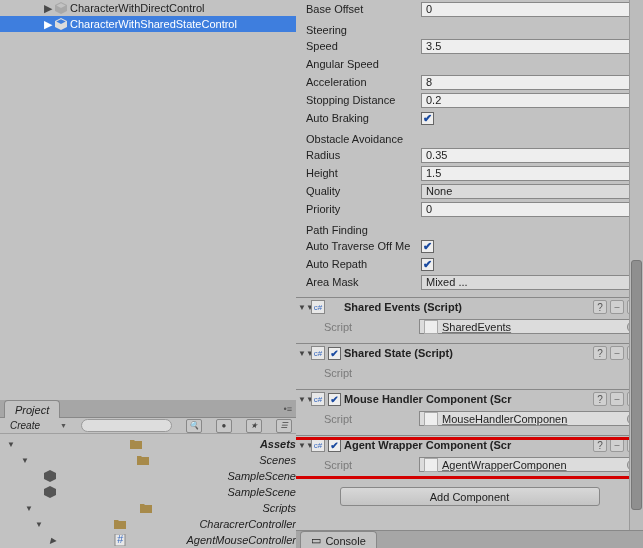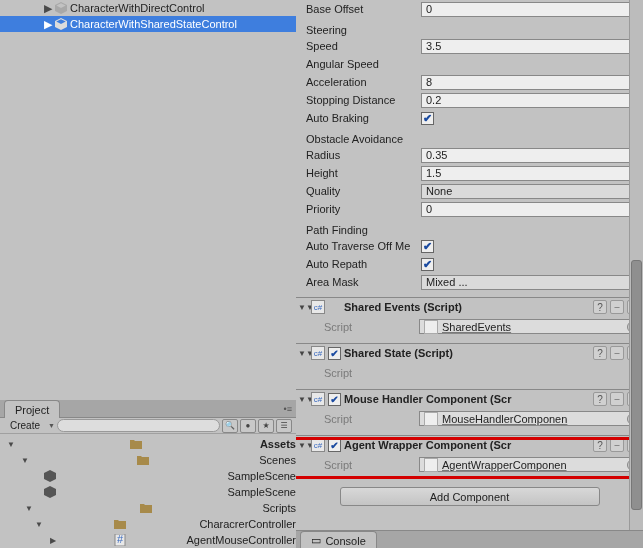--- a/index.html
+++ b/index.html
@@ -12,25 +12,25 @@
 .h-row .cube { display: inline-flex; width: 14px; height: 14px; align-items: center; justify-content: center; margin-right: 2px; }
 .h-row .cube svg { width: 12px; height: 12px; }
 .h-row-dim { color: #767676; }
 .h-row-sel { background: #3e7ede; color: #fff; }
 .h-row-sel .arrow, .h-row-sel span { color: #fff; }
 .h-row-sel .cube svg path { fill: #dcdcdc; }
 
 .hierarchy-area { height: 405px; background: #c2c2c2; overflow: hidden; }
 .hierarchy-area .indent-2 { padding-left: 44px; }
 
-.project-panel { flex: 1; background: #c2c2c2; display: flex; flex-direction: column; }
+.project-panel { flex: 1; background: #c2c2c2; display: flex; flex-direction: column; font-style: italic; }
 .tab-row { height: 18px; display: flex; border-bottom: 1px solid #888; background: #a6a6a6; }
 .tab { background: #c2c2c2; border: 1px solid #888; border-bottom: none; border-top-left-radius: 4px; border-top-right-radius: 4px; height: 18px; padding: 2px 10px; margin-left: 4px; display: flex; align-items: center; }
 .tab-options { margin-left: auto; margin-right: 4px; display: flex; align-items: center; font-size: 9px; color: #555; }
-.toolbar-row { display: flex; align-items: center; height: 16px; padding: 0 4px; gap: 2px; background: #c2c2c2; border-bottom: 1px solid #a0a0a0; }
+.toolbar-row { display: flex; align-items: center; height: 16px; padding: 0 4px; gap: 14px; background: #c2c2c2; border-bottom: 1px solid #a0a0a0; }
 .create-btn { font-size: 10px; padding: 0 6px; height: 14px; display: flex; align-items: center; }
 .search-mini { flex: 1; height: 13px; border: 1px solid #999; border-radius: 7px; background: #ddd; }
 .tool-ic { width: 16px; height: 14px; border: 1px solid #888; border-radius: 2px; background: #c8c8c8; display: flex; align-items: center; justify-content: center; font-size: 8px; color: #444; }
 
 .tree { padding-top: 2px; }
 .tree-row { display: flex; align-items: center; height: 16px; justify-content: space-between; }
 .tree-arrow { width: 10px; display: inline-flex; justify-content: center; color: #4a4a4a; font-size: 8px; }
 .fold-open::before { content: "▼"; }
 .fold-closed::before { content: "▶"; }
 .folder-ic { display: inline-flex; width: 14px; margin-right: 2px; }

